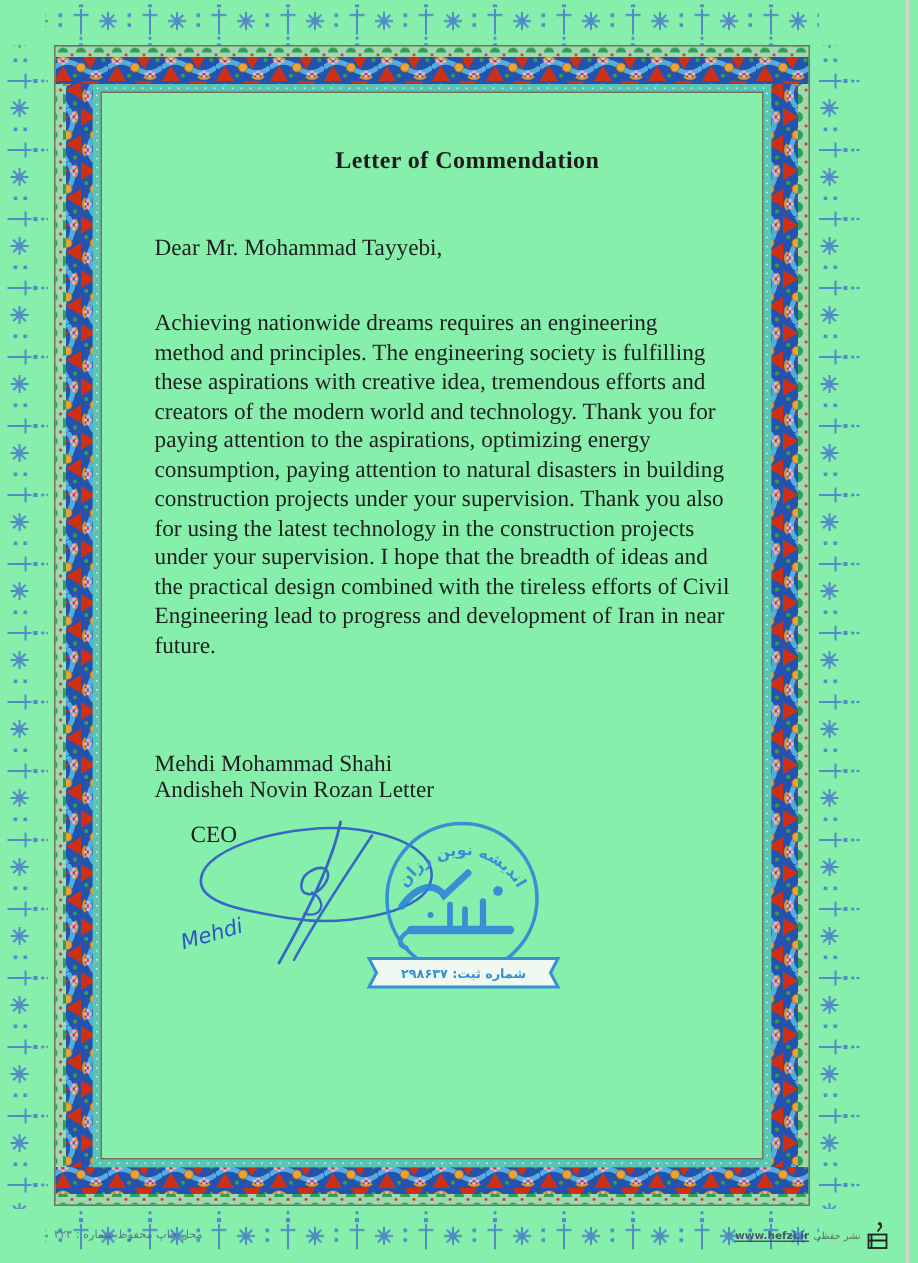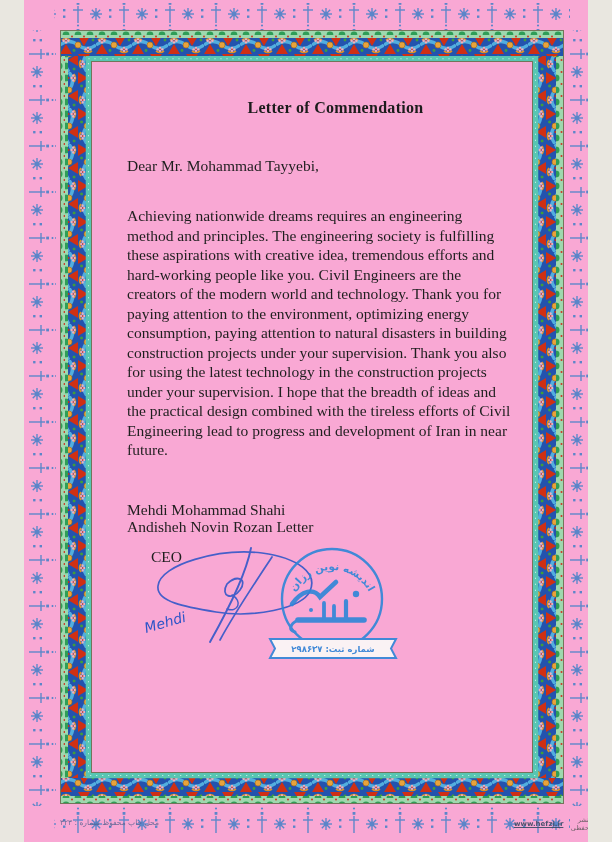--- a/index.html
+++ b/index.html
@@ -1,19 +1,19 @@
 <!DOCTYPE html>
 <html><head>
 <meta charset="utf-8">
 <style>
   html,body{margin:0;padding:0;}
   body{background:#e9e7e0;font-family:"Liberation Serif", serif;}
   .page{
-    position:relative;width:564px;height:842px;margin:0 auto;
-    background:#f9a8d4;overflow:hidden;
+    position:relative;width:612px;height:842px;margin:0 auto;
+    background:#86efac;overflow:hidden;
   }
   .paper-edge{position:absolute;top:0;width:2px;height:842px;background:#d8d4c9;}
   .border-svg{position:absolute;left:0;top:0;}
   .title{
     position:absolute;left:103px;top:99px;width:417px;text-align:center;
     font-size:16px;font-weight:bold;color:#1c1c1c;letter-spacing:.3px;
   }
   .salutation{
     position:absolute;left:103px;top:157px;font-size:15.5px;color:#1f1f1f;
   }
@@ -168,23 +168,22 @@
 
   <div class="paper-edge" style="left:604px;"></div>
 
   <div class="title">Letter of Commendation</div>
   <div class="salutation">Dear Mr. Mohammad Tayyebi,</div>
 
   <div class="body-text">
     <div>Achieving nationwide dreams requires an engineering</div>
     <div>method and principles. The engineering society is fulfilling</div>
     <div>these aspirations with creative idea, tremendous efforts and</div>
-    <div>hard-working people like you. Civil Engineers are the</div>
     <div>creators of the modern world and technology. Thank you for</div>
-    <div>paying attention to the environment, optimizing energy</div>
+    <div>paying attention to the aspirations, optimizing energy</div>
     <div>consumption, paying attention to natural disasters in building</div>
     <div>construction projects under your supervision. Thank you also</div>
     <div>for using the latest technology in the construction projects</div>
     <div>under your supervision. I hope that the breadth of ideas and</div>
     <div>the practical design combined with the tireless efforts of Civil</div>
     <div>Engineering lead to progress and development of Iran in near</div>
     <div>future.</div>
   </div>
 
   <div class="signer signer-name">Mehdi Mohammad Shahi</div>

